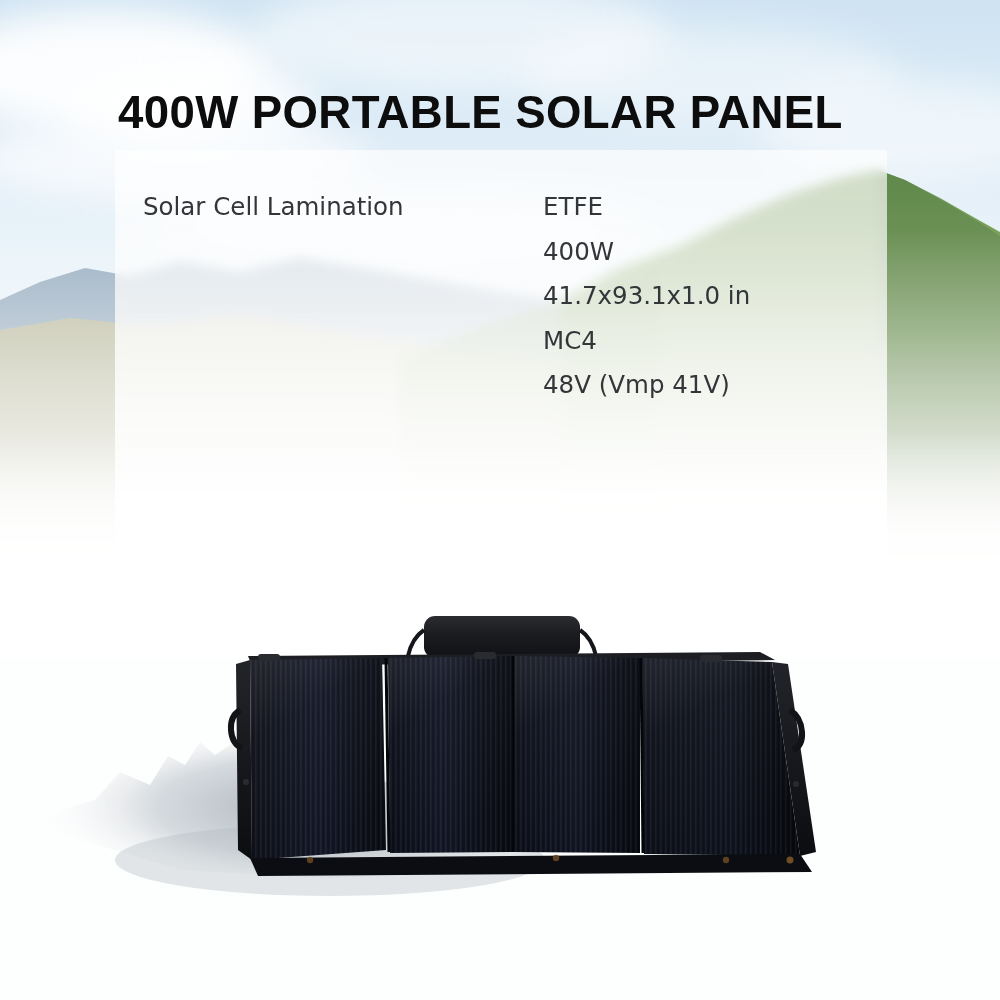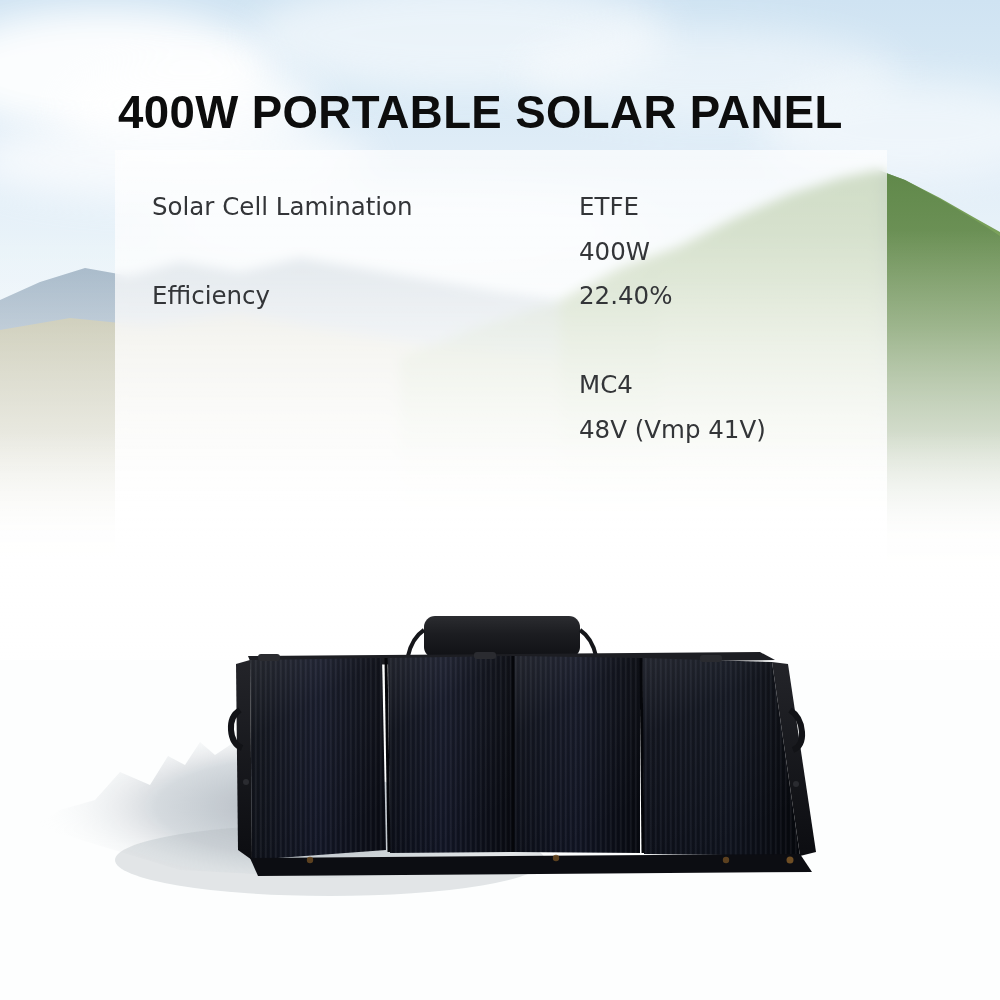--- a/index.html
+++ b/index.html
@@ -72,22 +72,22 @@
   .row{position:relative;height:44.6px;}
   .k,.v{
     position:absolute;top:0;
     font-family:"DejaVu Sans", sans-serif;
     font-weight:400;
     font-size:24.5px;
     line-height:30px;
     color:#333538;
     white-space:nowrap;
   }
-  .k{left:0;margin-left:9px;}
-  .v{left:436px;}
+  .k{left:0;}
+  .v{left:400px;}
 
   
   .product{position:absolute;left:0;top:560px;width:1000px;height:440px;}
 </style>
 </head>
 <body>
 
 <div id="stage">
 
   <div class="sky"></div>
@@ -151,24 +151,21 @@
 
   <div class="specs">
     <div class="row">
       <span class="k">Solar Cell Lamination</span>
       <span class="v">ETFE</span>
     </div>
     <div class="row">
       <span class="v">400W</span>
     </div>
     <div class="row">
-      <span class="k">Efficiency</span>
-      <span class="v">22.40%</span>
-    </div>
-    <div class="row">
+      <span class="v">41.7x93.1x1.0 in</span>
     </div>
     <div class="row">
       <span class="v">MC4</span>
     </div>
     <div class="row">
       <span class="v">48V (Vmp 41V)</span>
     </div>
     <div class="row">
     </div>
   </div>

